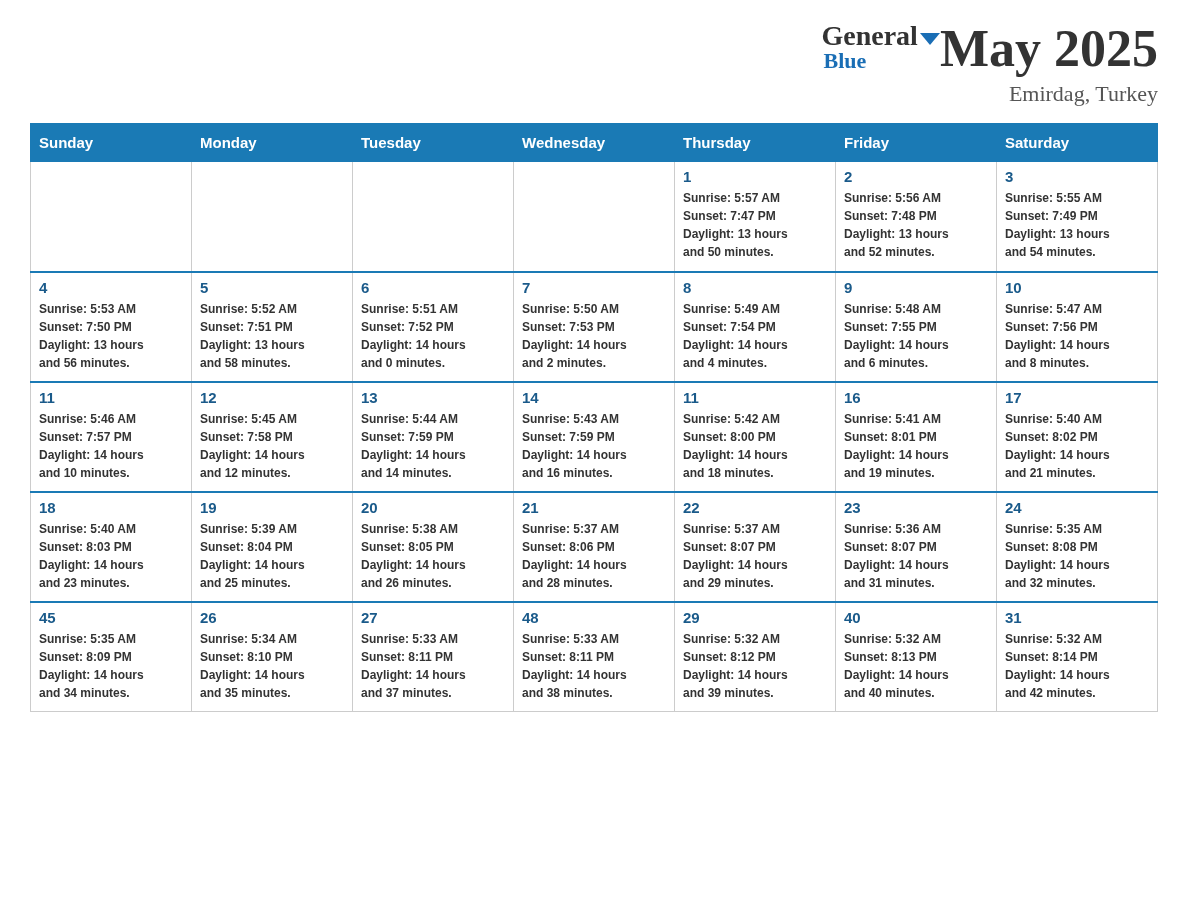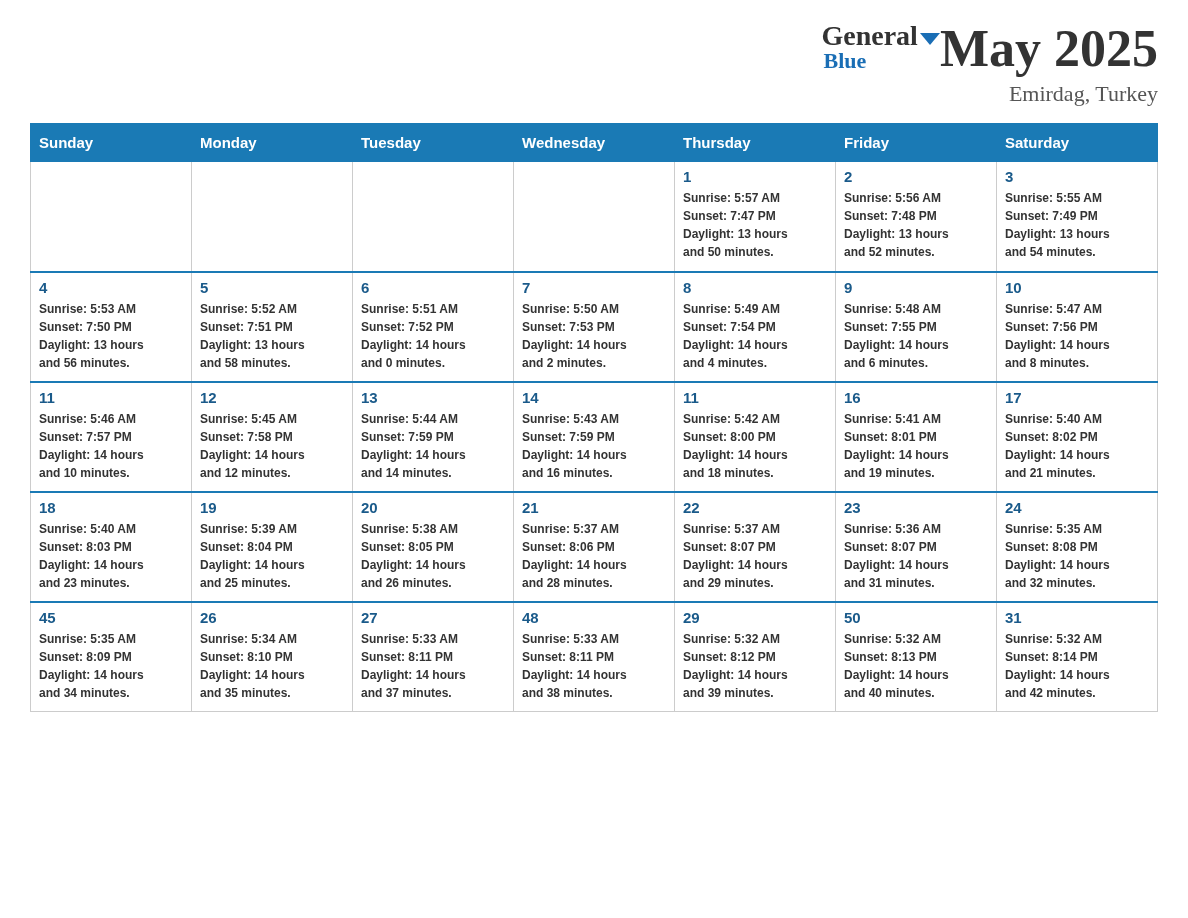--- a/index.html
+++ b/index.html
@@ -254,21 +254,21 @@
         </td>
         <td>
           <div class="day-number">48</div>
           <div class="day-info">Sunrise: 5:33 AM<br>Sunset: 8:11 PM<br>Daylight: 14 hours<br>and 38 minutes.</div>
         </td>
         <td>
           <div class="day-number">29</div>
           <div class="day-info">Sunrise: 5:32 AM<br>Sunset: 8:12 PM<br>Daylight: 14 hours<br>and 39 minutes.</div>
         </td>
         <td>
-          <div class="day-number">50</div>
+          <div class="day-number">40</div>
           <div class="day-info">Sunrise: 5:32 AM<br>Sunset: 8:13 PM<br>Daylight: 14 hours<br>and 40 minutes.</div>
         </td>
         <td>
           <div class="day-number">31</div>
           <div class="day-info">Sunrise: 5:32 AM<br>Sunset: 8:14 PM<br>Daylight: 14 hours<br>and 42 minutes.</div>
         </td>
       </tr>
     </tbody>
 </table>
 

